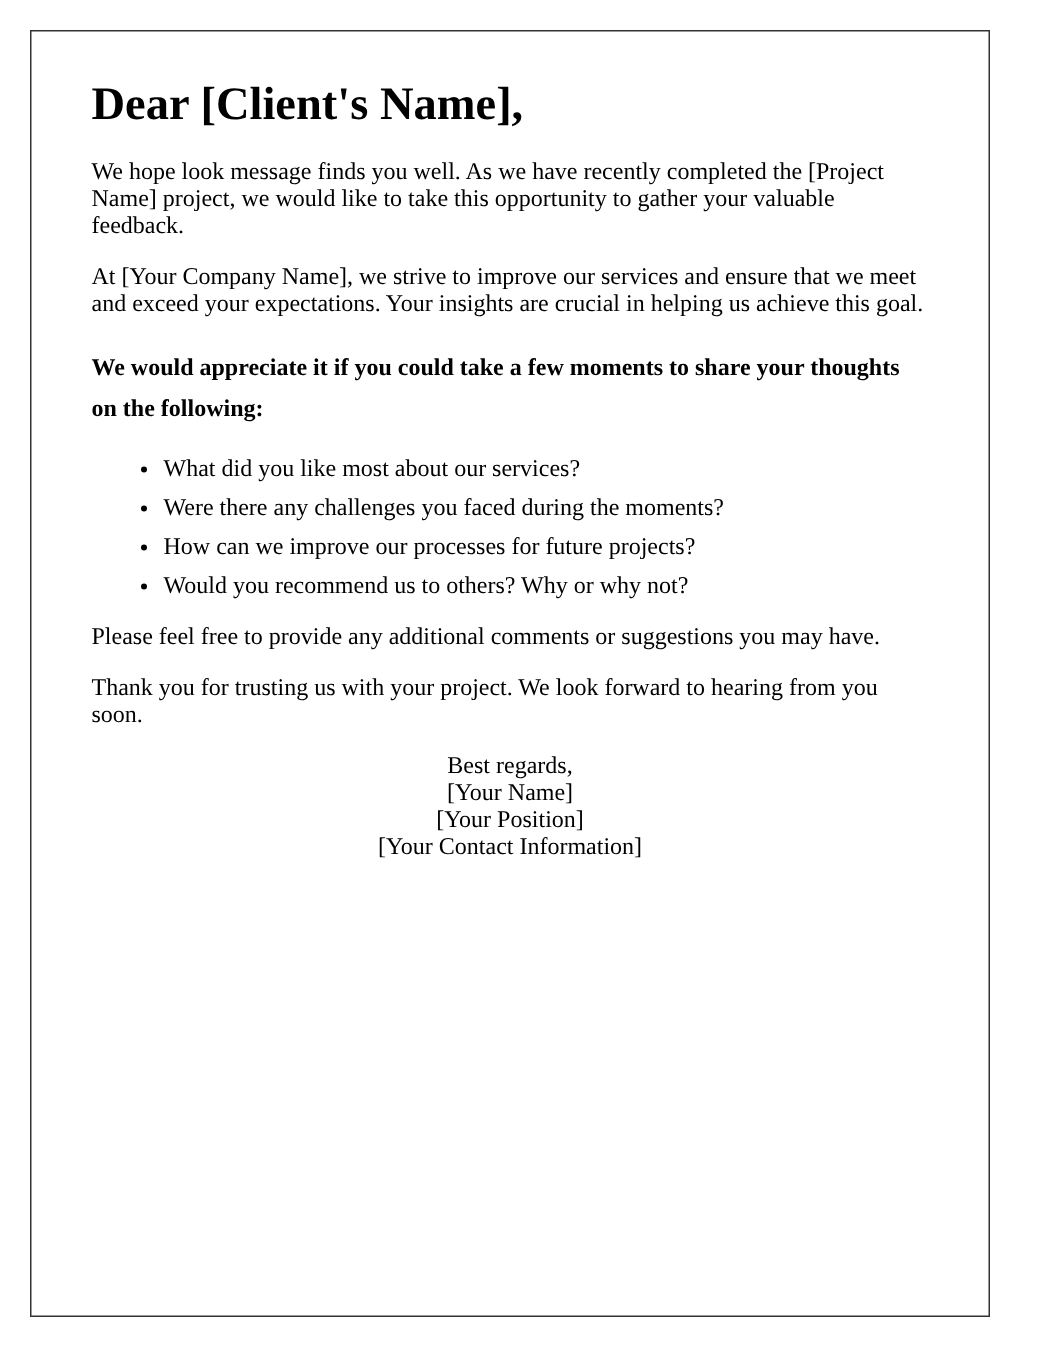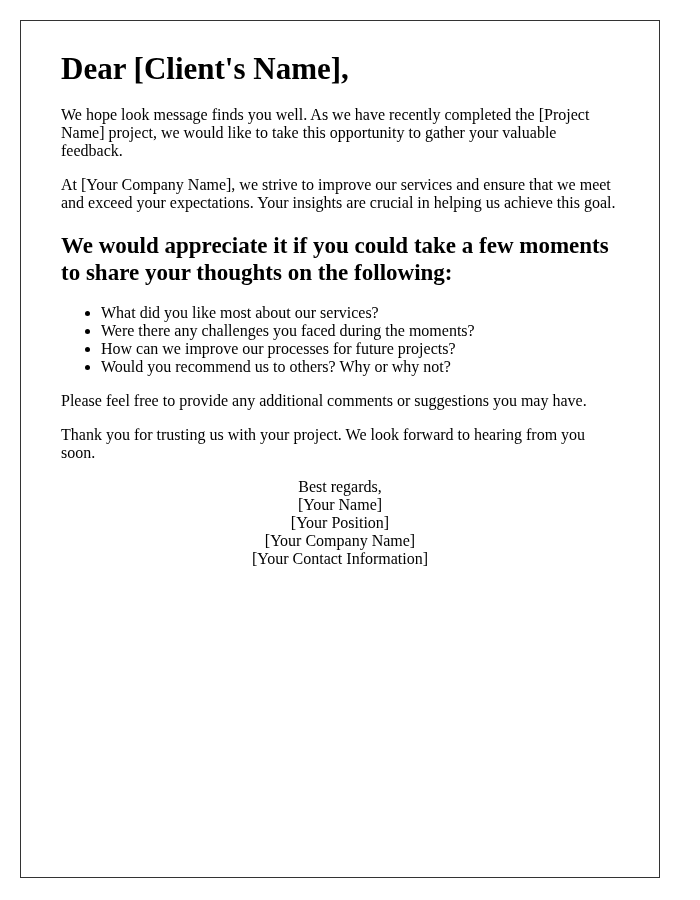--- a/index.html
+++ b/index.html
@@ -29,33 +29,33 @@
       font-weight: bold;
       margin: 10px 0 19px 0;
       line-height: 36px;
     }
     p {
       font-size: 16px;
       line-height: 18px;
       margin: 0 0 16px 0;
     }
     h2 {
-      font-size: 23px;
+      font-size: 16px;
       font-weight: bold;
       line-height: 27px;
       margin: 20px 0 18px 0;
     }
     ul {
       margin: 0 0 16px 0;
       padding-left: 40px;
       font-size: 16px;
       line-height: 18px;
     }
     ul li {
-      margin: 0;
+      margin: 8px;
     }
     .signature {
       font-size: 16px;
       line-height: 18px;
     }
     .signature div {
       margin: 0;
       text-align: center;
     }
   </style>
@@ -77,16 +77,15 @@
     <li>Would you recommend us to others? Why or why not?</li>
   </ul>
 
   <p>Please feel free to provide any additional comments or suggestions you may have.</p>
   <p>Thank you for trusting us with your project. We look forward to hearing from you soon.</p>
 
   <div class="signature">
     <div>Best regards,</div>
     <div>[Your Name]</div>
     <div>[Your Position]</div>
-    <div>[Your Company Name]</div>
     <div>[Your Contact Information]</div>
   </div>
 </div>
 
 </body></html>

